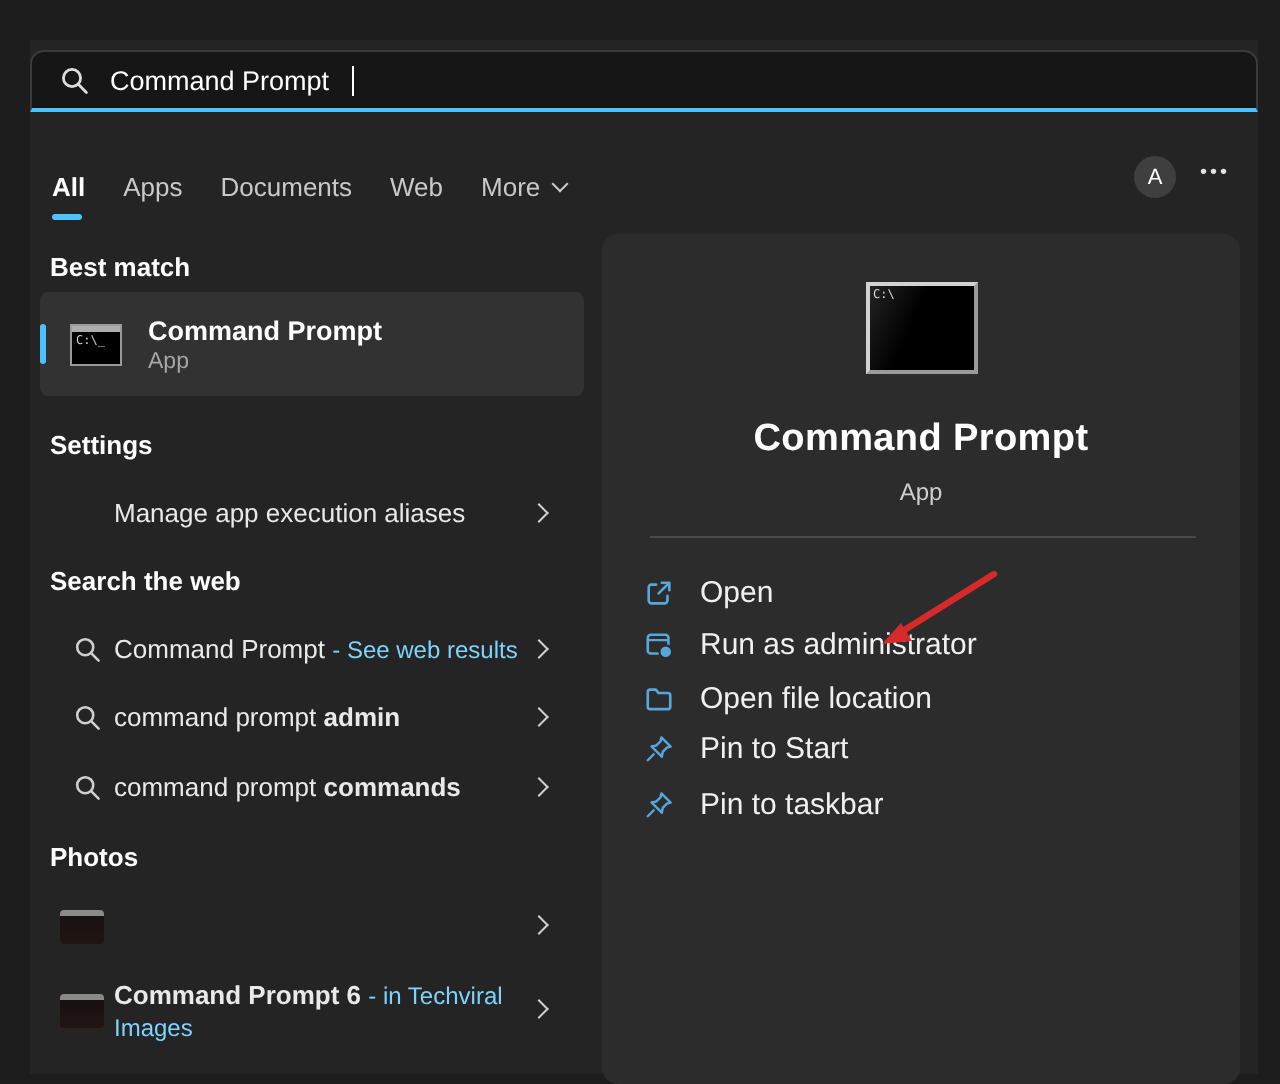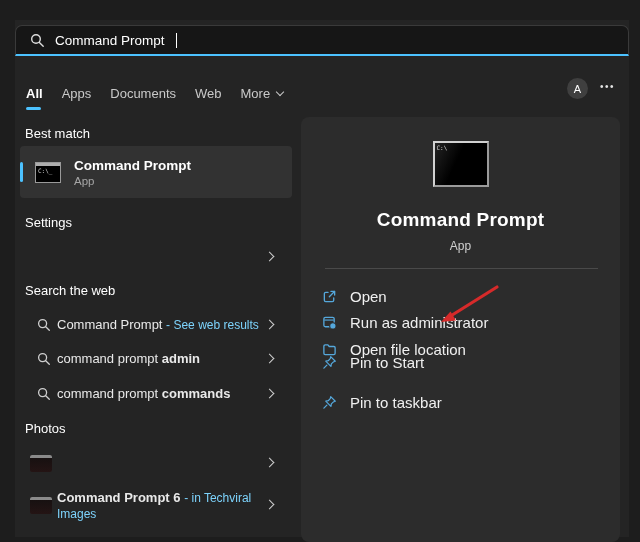--- a/index.html
+++ b/index.html
@@ -19,21 +19,21 @@
   .tab { color:#c9c9c9; font-size:13px; position:relative; display:flex; align-items:center; cursor:default; }
   .tab.active { color:#ffffff; font-weight:700; }
   .tab.active::after { content:""; position:absolute; left:0; top:21px; width:15px; height:3px; border-radius:2px; background:#4cc2ff; }
   .chev-down { width:6px; height:6px; border-top:1.5px solid #c9c9c9; border-right:1.5px solid #c9c9c9;
     transform:rotate(135deg); margin-left:7px; margin-top:-4px; }
   .avatar { position:absolute; left:567px; top:78px; width:21px; height:21px; border-radius:50%;
     background:#3f3f3f; color:#fff; font-size:11px; display:flex; align-items:center; justify-content:center; }
   .ellipsis { position:absolute; left:600px; top:81px; color:#e3e3e3; font-size:10px; letter-spacing:1.5px; }
 
   
-  .sec-header { position:absolute; left:25px; color:#ffffff; font-size:13px; font-weight:400; }
+  .sec-header { position:absolute; left:25px; color:#ffffff; font-size:13px; font-weight:700; }
   .best-row { position:absolute; left:20px; top:146px; width:272px; height:52px; background:#323232;
     border-radius:4px; display:flex; align-items:center; padding-left:15px; gap:13px; }
   .accent-bar { position:absolute; left:0; top:16px; width:3px; height:20px; border-radius:3px; background:#4cc2ff; }
   .cmd-icon-sm { width:26px; height:21px; border:1px solid #9a9a9a; background:#000; position:relative; flex:0 0 auto; }
   .cmd-icon-sm::before { content:""; position:absolute; left:0; top:0; right:0; height:3px; background:#adadad; }
   .cmd-icon-sm .cmdtxt { position:absolute; left:2px; top:4px; color:#cfcfcf; font-size:6px; font-family:"DejaVu Sans Mono",monospace; }
   .best-title { color:#fff; font-size:13.5px; font-weight:700; line-height:17px; }
   .best-sub { color:#a6a6a6; font-size:11.5px; line-height:14px; }
 
   .row-text { position:absolute; left:57px; color:#e9e9e9; font-size:13px; line-height:16px; }
@@ -100,20 +100,21 @@
     <div class="cmd-icon-sm">
       <span class="cmdtxt">C:\_</span>
     </div>
     <div>
       <div class="best-title">Command Prompt</div>
       <div class="best-sub">App</div>
     </div>
   </div>
 
   <div class="sec-header" style="top:215px">Settings</div>
+  <div class="row-text" style="top:249px">Manage app execution aliases</div>
   <span class="chev-right" style="left:266px; top:253px"></span>
 
   <div class="sec-header" style="top:283px">Search the web</div>
 
   <svg class="mag" style="top:318px" width="14" height="14" viewBox="0 0 14 14">
     <circle cx="5.6" cy="5.6" r="4" fill="none" stroke="#cfcfcf" stroke-width="1.3"></circle>
     <line x1="8.7" y1="8.7" x2="12.3" y2="12.3" stroke="#cfcfcf" stroke-width="1.3" stroke-linecap="round"></line>
   </svg>
   <div class="row-text" style="top:317px">
     <span>Command Prompt</span> <span class="row-suffix">- See web results</span>
@@ -176,21 +177,21 @@
       <span class="action-label">Run as administrator</span>
     </div>
 
     <div class="action" style="top:224px">
       <svg width="15" height="15" viewBox="0 0 16 16">
         <path d="M2 4.2C2 3.5 2.6 3 3.3 3h3l1.4 1.8h5c.7 0 1.3.6 1.3 1.3v6C14 12.8 13.4 13.4 12.7 13.4H3.3C2.6 13.4 2 12.8 2 12.1z" fill="none" stroke="#55a8dc" stroke-width="1.4" stroke-linejoin="round"></path>
       </svg>
       <span class="action-label">Open file location</span>
     </div>
 
-    <div class="action" style="top:237px">
+    <div class="action" style="top:249px">
       <svg width="15" height="15" viewBox="0 0 16 16">
         <path d="M9.3 1.8l4.9 4.9-2 .6-2.2 2.2-.5 2.6L4 6.6l2.6-.5L8.8 3.9z" fill="none" stroke="#55a8dc" stroke-width="1.3" stroke-linejoin="round"></path>
         <line x1="5.2" y1="10.8" x2="2" y2="14" stroke="#55a8dc" stroke-width="1.3" stroke-linecap="round"></line>
       </svg>
       <span class="action-label">Pin to Start</span>
     </div>
 
     <div class="action" style="top:277px">
       <svg width="15" height="15" viewBox="0 0 16 16">
         <path d="M9.3 1.8l4.9 4.9-2 .6-2.2 2.2-.5 2.6L4 6.6l2.6-.5L8.8 3.9z" fill="none" stroke="#55a8dc" stroke-width="1.3" stroke-linejoin="round"></path>

